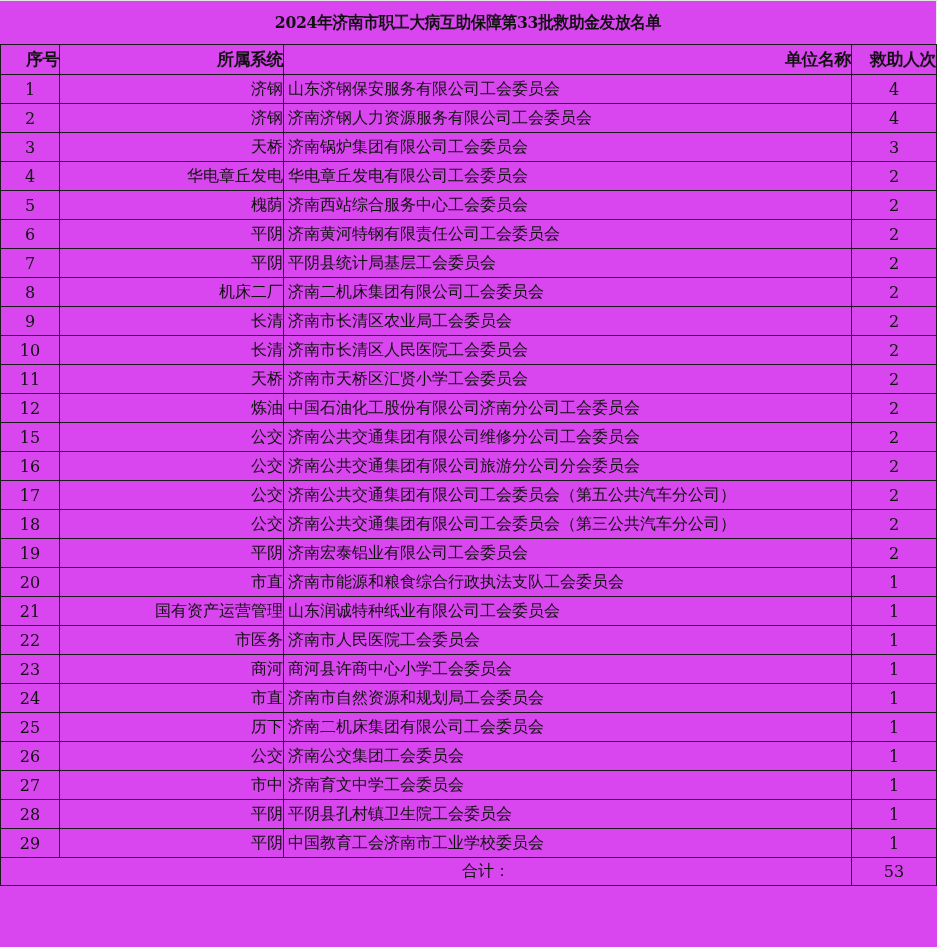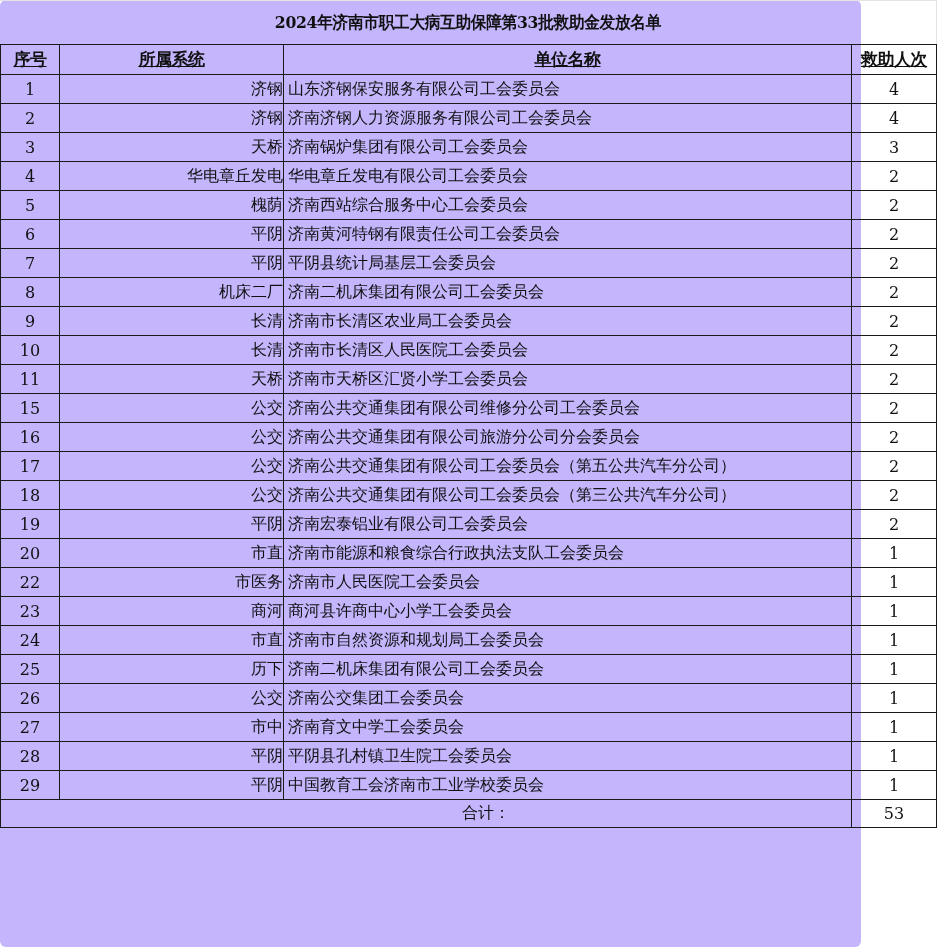--- a/index.html
+++ b/index.html
@@ -9,24 +9,23 @@
     }
     body {
       width: 937px;
       height: 947px;
       overflow: hidden;
       font-family: "DejaVu Serif", "Liberation Serif", serif;
       color: #111111;
     }
     .sheet {
       position: relative;
-      width: 861px;
+      width: 937px;
       height: 947px;
-      background: #c4b5fd;
-      border-radius: 6px;
+      background: #d946ef;
     }
     .title-bar {
       position: absolute;
       left: 0;
       top: 0;
       width: 937px;
       height: 44px;
       display: flex;
       align-items: center;
       justify-content: center;
@@ -57,23 +56,22 @@
       box-sizing: border-box;
       font-size: 16px;
       font-weight: normal;
       white-space: nowrap;
       overflow: hidden;
     }
     table.grid th {
       font-weight: bold;
       font-size: 17px;
       height: 30px;
-      text-align: center;
+      text-align: right;
       letter-spacing: -0.5px;
-      text-decoration: underline;
     }
     table.grid tr.data-row td {
       height: 29px;
     }
     .c-seq { width: 59px; text-align: center; }
     .c-sys { width: 224px; text-align: right; }
     .c-unit { width: 568px; text-align: left; padding-left: 4px !important; }
     .c-count { width: 85px; text-align: center; }
     th.c-unit { text-align: center; padding-left: 0 !important; margin-top: 24px; }
     th.c-count { font-size: 16px; letter-spacing: -1px; margin-top: 16px; }
@@ -166,20 +164,26 @@
           <td class="c-unit">济南市长清区人民医院工会委员会</td>
           <td class="c-count">2</td>
         </tr>
         <tr class="data-row">
           <td class="c-seq">11</td>
           <td class="c-sys">天桥</td>
           <td class="c-unit">济南市天桥区汇贤小学工会委员会</td>
           <td class="c-count">2</td>
         </tr>
         <tr class="data-row">
+          <td class="c-seq">12</td>
+          <td class="c-sys">炼油</td>
+          <td class="c-unit">中国石油化工股份有限公司济南分公司工会委员会</td>
+          <td class="c-count">2</td>
+        </tr>
+        <tr class="data-row">
           <td class="c-seq">15</td>
           <td class="c-sys">公交</td>
           <td class="c-unit">济南公共交通集团有限公司维修分公司工会委员会</td>
           <td class="c-count">2</td>
         </tr>
         <tr class="data-row">
           <td class="c-seq">16</td>
           <td class="c-sys">公交</td>
           <td class="c-unit">济南公共交通集团有限公司旅游分公司分会委员会</td>
           <td class="c-count">2</td>
@@ -199,20 +203,26 @@
         <tr class="data-row">
           <td class="c-seq">19</td>
           <td class="c-sys">平阴</td>
           <td class="c-unit">济南宏泰铝业有限公司工会委员会</td>
           <td class="c-count">2</td>
         </tr>
         <tr class="data-row">
           <td class="c-seq">20</td>
           <td class="c-sys">市直</td>
           <td class="c-unit">济南市能源和粮食综合行政执法支队工会委员会</td>
+          <td class="c-count">1</td>
+        </tr>
+        <tr class="data-row">
+          <td class="c-seq">21</td>
+          <td class="c-sys">国有资产运营管理</td>
+          <td class="c-unit">山东润诚特种纸业有限公司工会委员会</td>
           <td class="c-count">1</td>
         </tr>
         <tr class="data-row">
           <td class="c-seq">22</td>
           <td class="c-sys">市医务</td>
           <td class="c-unit">济南市人民医院工会委员会</td>
           <td class="c-count">1</td>
         </tr>
         <tr class="data-row">
           <td class="c-seq">23</td>

